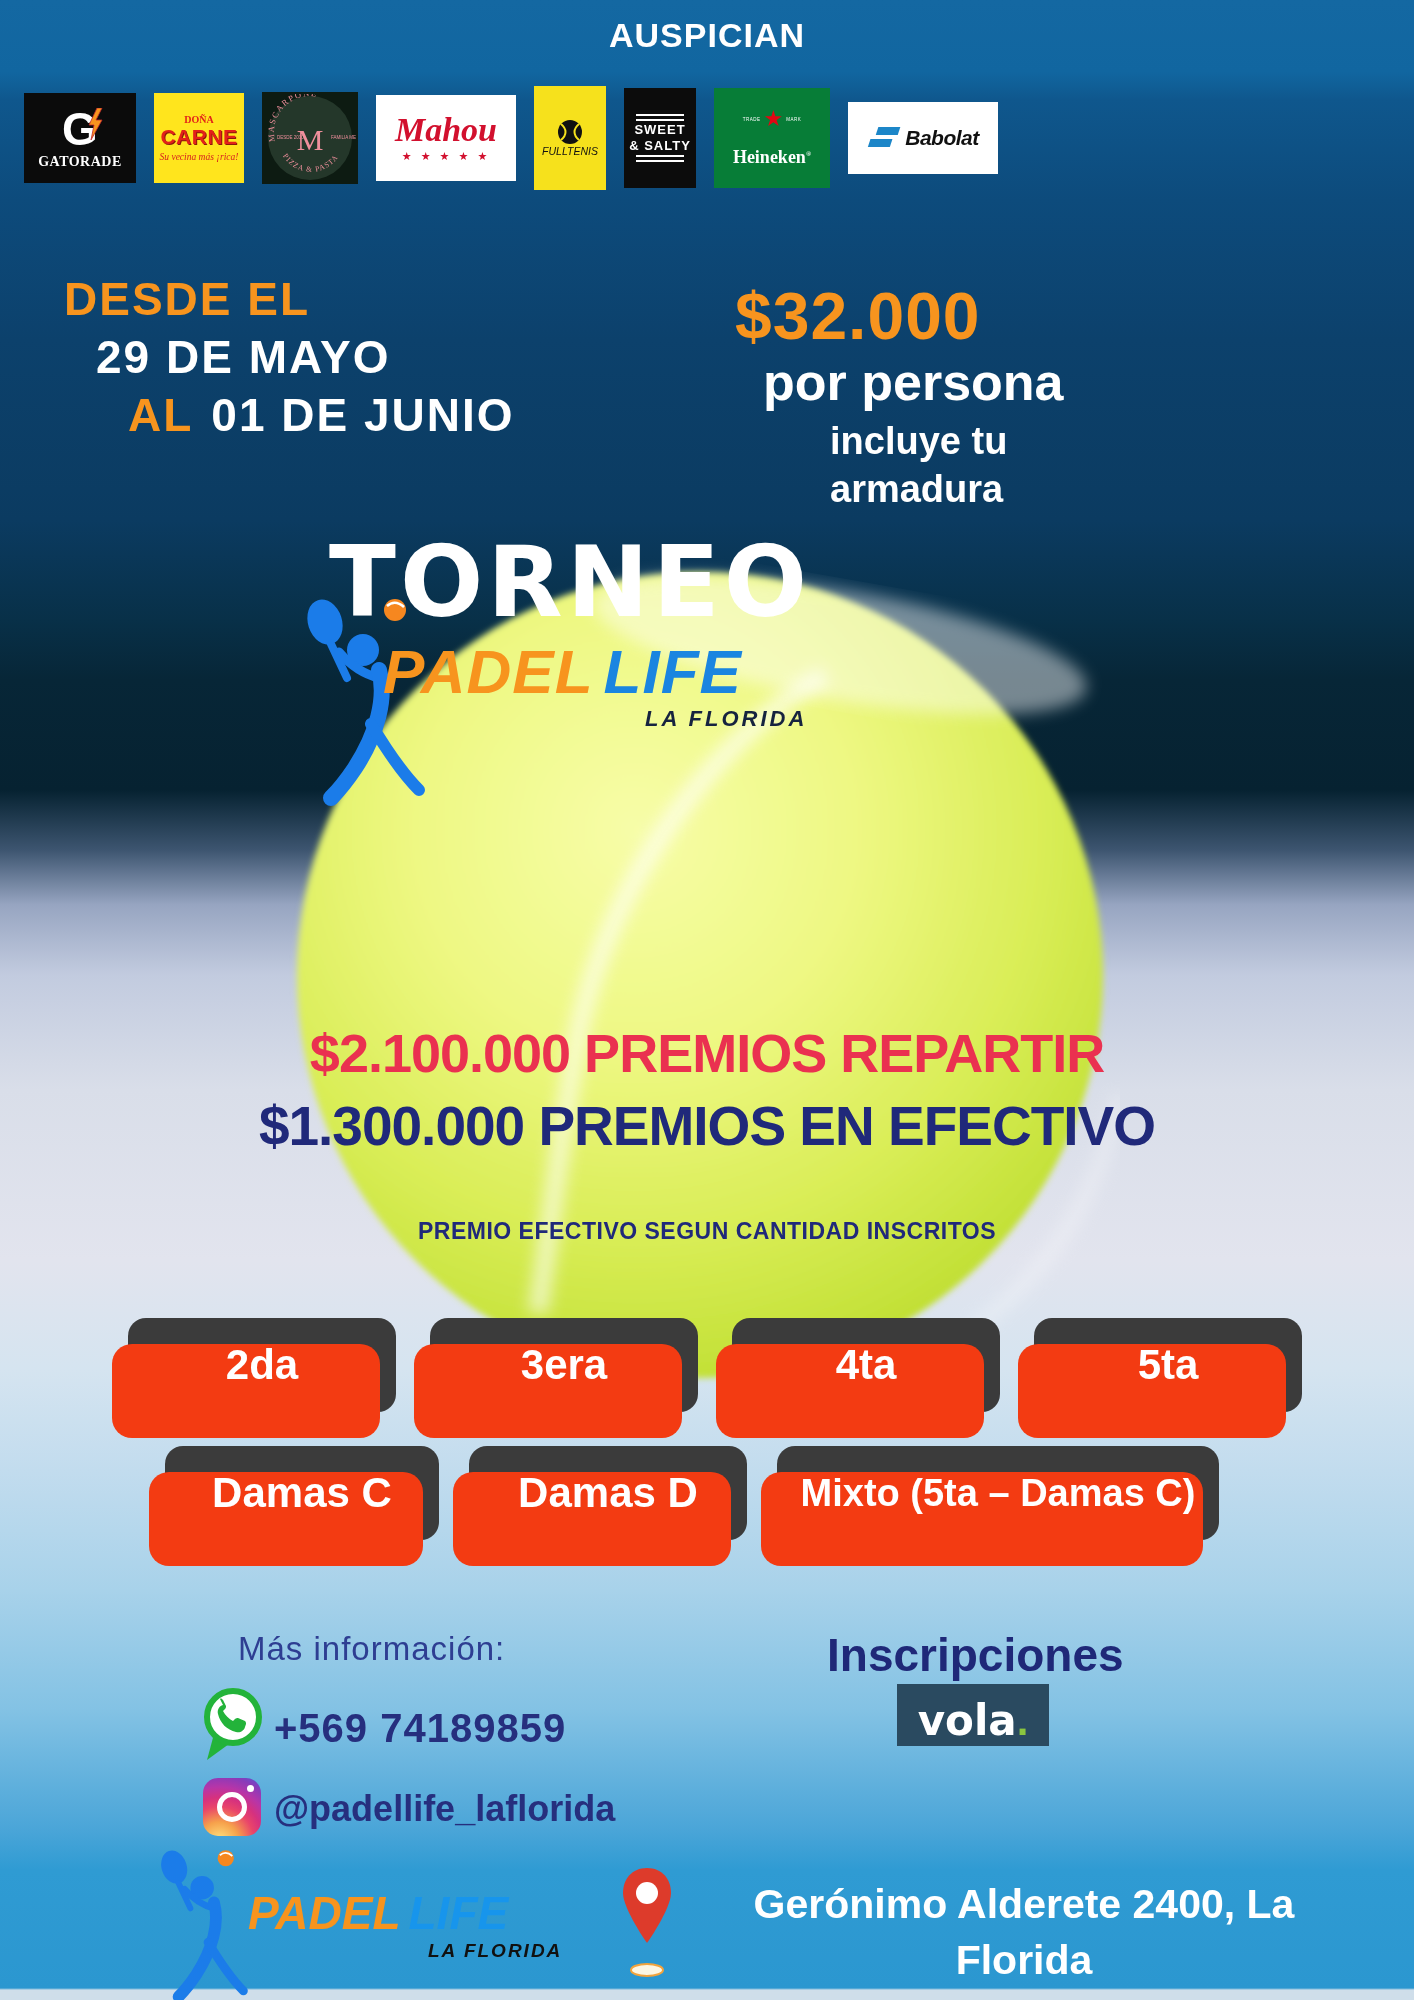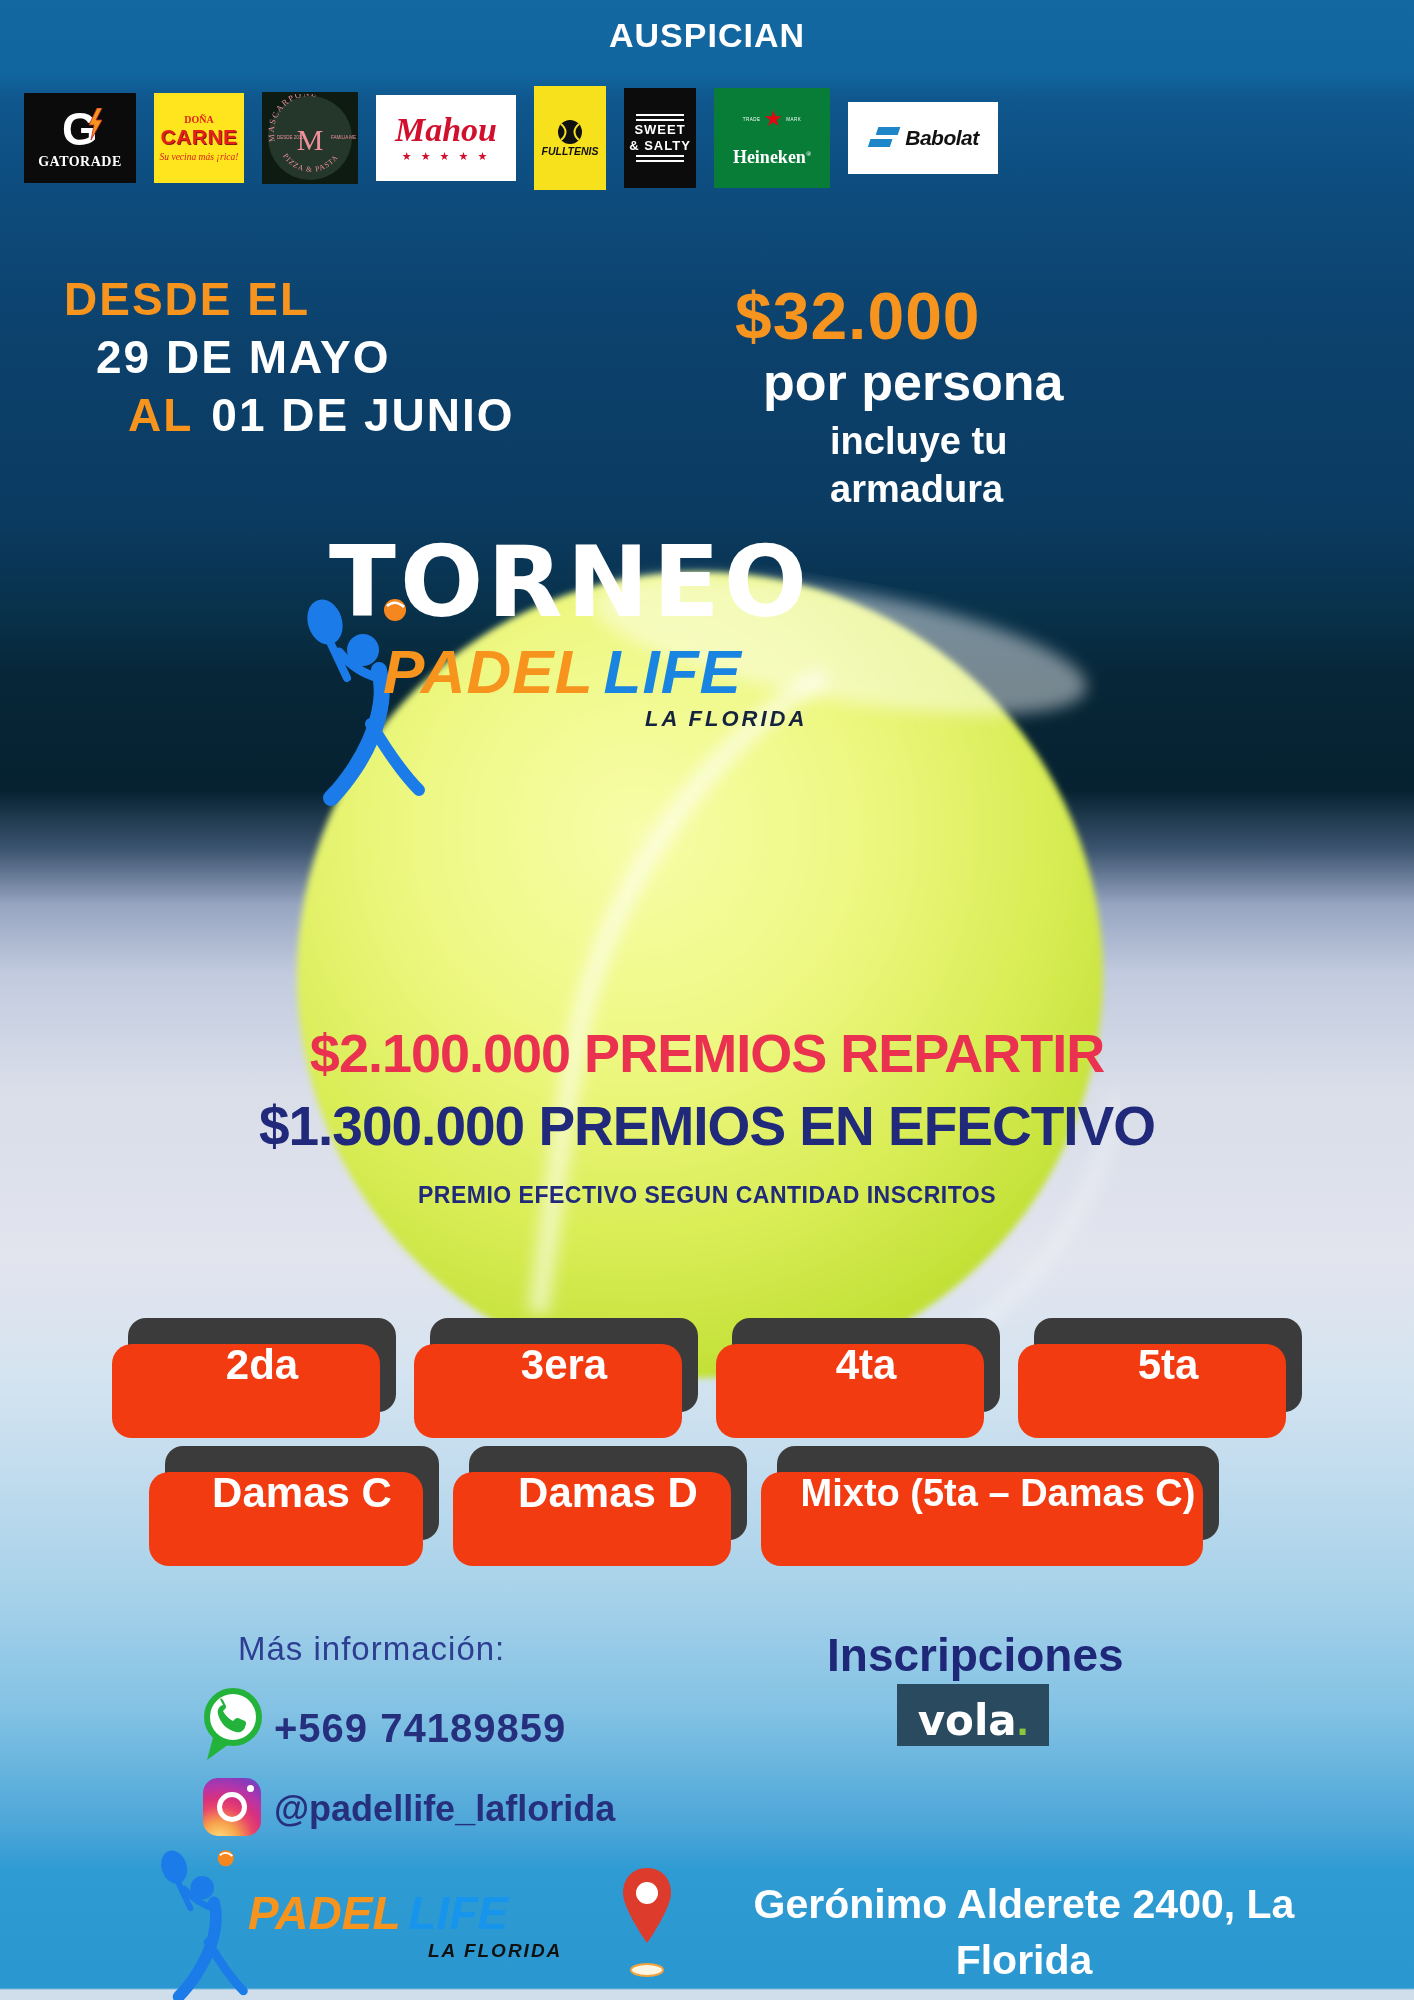--- a/index.html
+++ b/index.html
@@ -32,21 +32,21 @@
   .g-word{font-family:"Liberation Serif",serif;font-weight:bold;font-size:14px;letter-spacing:.5px;margin-top:2px;}
   .sp-carne{width:90px;height:90px;background:#ffe51d;color:#e32119;}
   .carne-top{font-family:"Liberation Serif",serif;font-weight:bold;font-size:10px;}
   .carne-main{font-size:21px;font-weight:900;letter-spacing:.5px;text-shadow:1px 1px 0 #8a1a0a;}
   .carne-tag{font-family:"Liberation Serif",serif;font-style:italic;font-size:9.5px;color:#d6201f;margin-top:3px;}
   .sp-mascarpone{width:96px;height:92px;background:#0d1b12;}
   .sp-mahou{width:140px;height:86px;background:#ffffff;color:#d2102e;}
   .mahou-word{font-family:"Liberation Serif",serif;font-weight:bold;font-style:italic;font-size:34px;line-height:1;}
   .mahou-stars{font-size:11px;letter-spacing:3px;margin-top:3px;}
   .sp-fulltenis{width:72px;height:104px;background:#f6e11c;color:#111;}
-  .ft-word{font-size:10.5px;font-weight:700;font-style:italic;text-align:right;}
+  .ft-word{font-size:10.5px;font-weight:400;font-style:italic;text-align:right;}
   .sp-sweet{width:72px;height:100px;background:#0c0c0c;color:#fff;}
   .ss-rule{width:48px;height:2px;background:#fff;margin:1.5px 0;}
   .ss-t{font-size:13px;font-weight:900;letter-spacing:1px;line-height:1.2;}
   .sp-heineken{width:116px;height:100px;background:#077d37;color:#fff;}
   .hk-starrow{display:flex;align-items:center;gap:3px;}
   .hk-tiny{font-size:4.5px;letter-spacing:.5px;}
   .hk-star{color:#e30613;font-size:22px;line-height:1;}
   .hk-word{font-family:"Liberation Serif",serif;font-weight:bold;font-size:18px;margin-top:17px;}
   .hk-reg{font-size:7px;vertical-align:super;}
   .sp-babolat{width:150px;height:72px;background:#ffffff;color:#111;flex-direction:row;gap:4px;}
@@ -67,21 +67,21 @@
   .logo-center{left:295px;top:592px;z-index:2;}
   .logo-words{left:383px;top:636px;display:flex;align-items:baseline;gap:10px;z-index:2;
     font-style:italic;font-weight:900;font-size:62px;letter-spacing:1px;}
   .logo-padel{color:#f7941e;} .logo-life{color:#1a85e0;}
   .logo-loc{left:645px;top:706px;color:#16233f;font-size:22px;font-weight:bold;font-style:italic;letter-spacing:3px;z-index:2;}
   
   .prize-red{left:0;top:1022px;width:100%;text-align:center;color:#ea3150;
     font-size:54px;font-weight:800;letter-spacing:-1px;z-index:2;}
   .prize-navy{left:0;top:1094px;width:100%;text-align:center;color:#20297a;
     font-size:55px;font-weight:800;letter-spacing:-1px;z-index:2;}
-  .prize-note{left:0;top:1182px;width:100%;text-align:center;color:#20297a;
+  .prize-note{left:0;top:1218px;width:100%;text-align:center;color:#20297a;
     font-size:23px;font-weight:bold;letter-spacing:.5px;z-index:2;}
   
   .cat{position:absolute;height:94px;background:#3b3b3b;border-radius:18px;
     display:flex;align-items:center;justify-content:center;color:#fff;
     font-size:42px;font-weight:bold;z-index:2;}
   .cat::before{content:"";position:absolute;left:-16px;top:26px;width:100%;height:100%;
     background:#f33b12;border-radius:20px;z-index:-1;}
   
   .info-head{left:238px;top:1630px;color:#2e3e92;font-size:33px;letter-spacing:1px;z-index:2;}
   .wa-icon{left:200px;top:1686px;z-index:2;}

